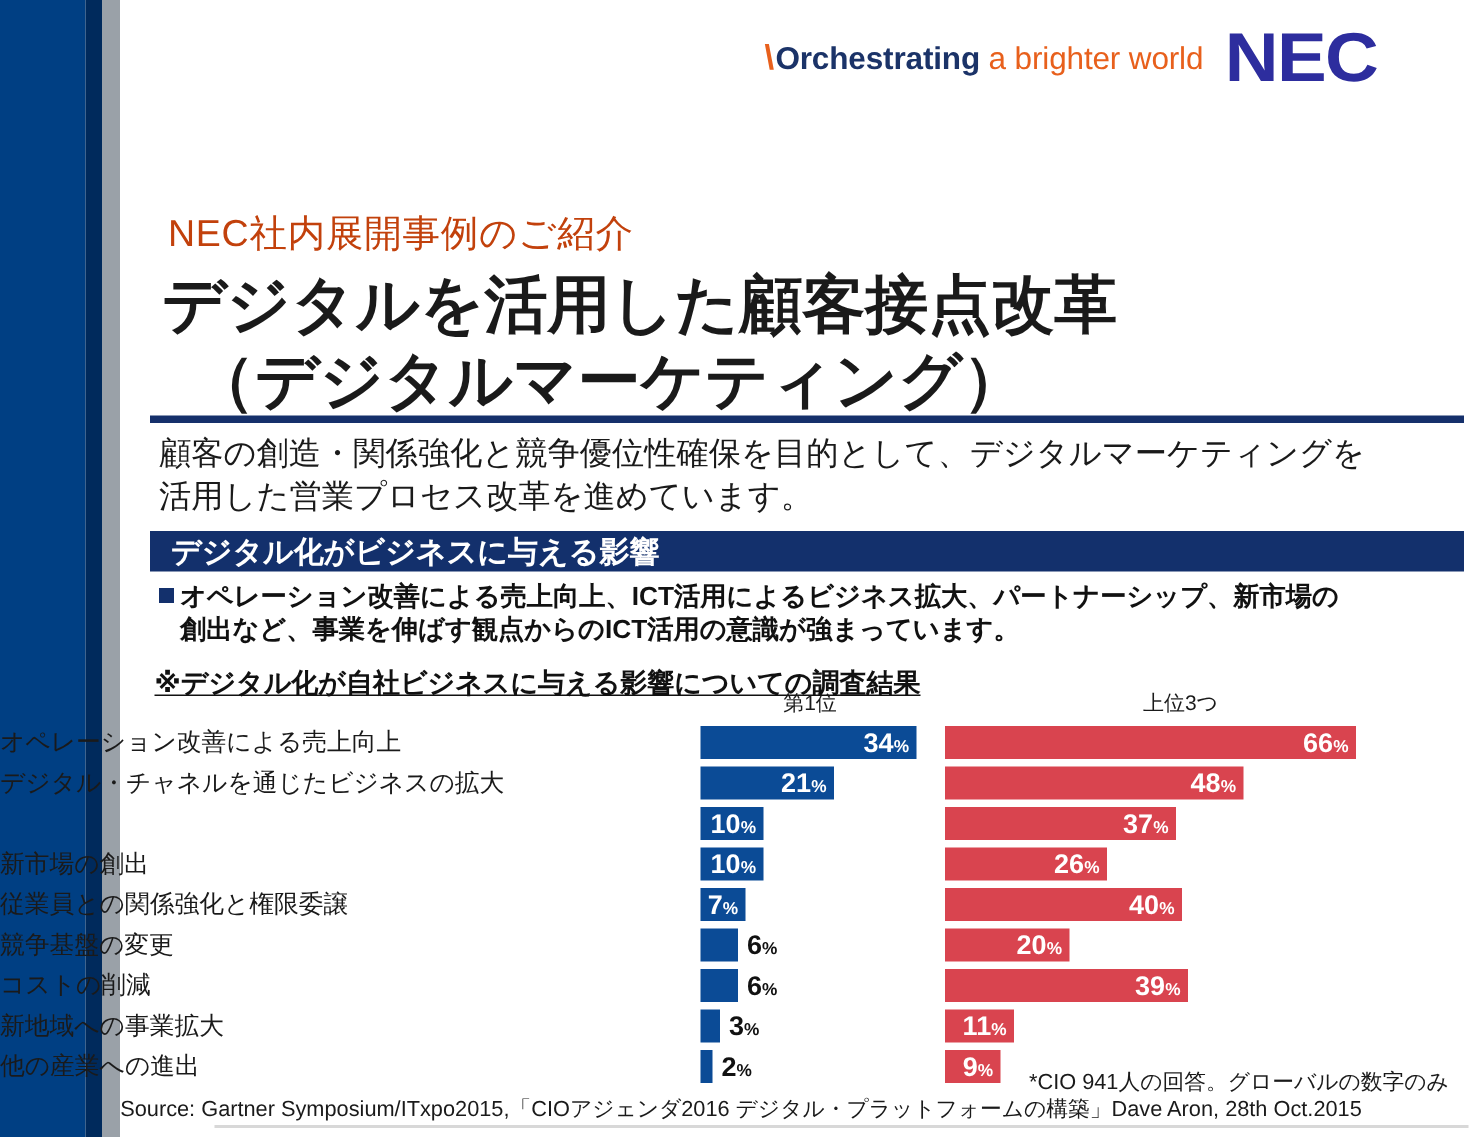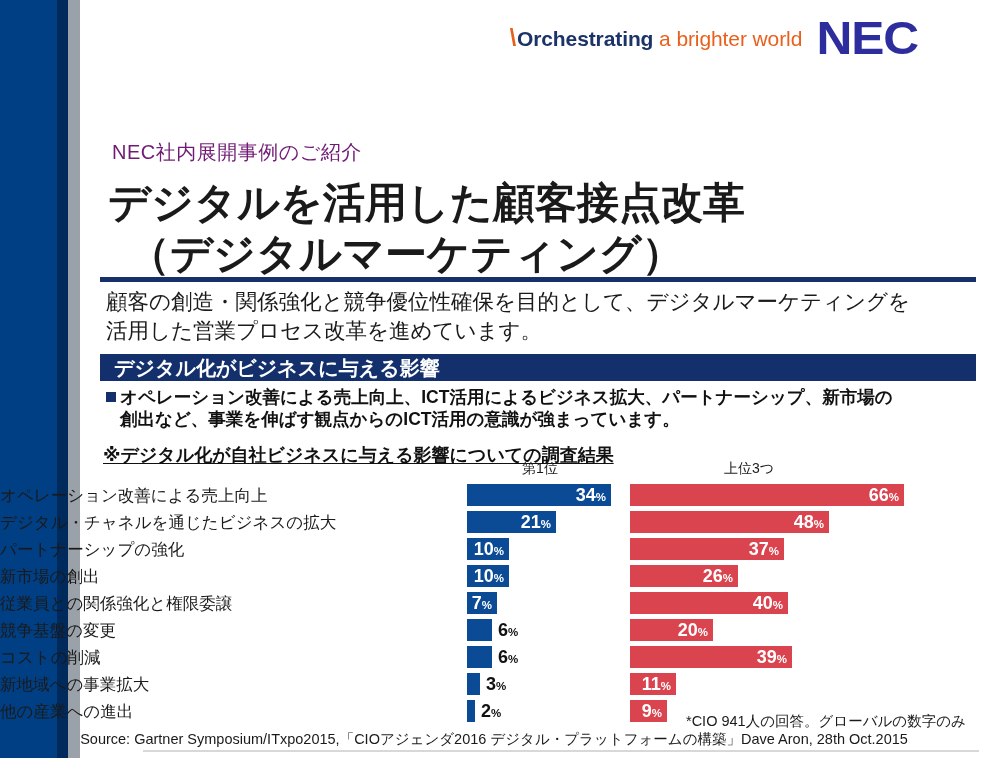--- a/index.html
+++ b/index.html
@@ -66,21 +66,21 @@
     letter-spacing: -1px;
     line-height: 1;
     font-family: "Liberation Sans", "DejaVu Sans", sans-serif;
     transform: scaleX(1.08);
     transform-origin: right center;
   }
 
   
   .eyebrow {
     position: absolute; left: 112px; top: 139px;
-    font-size: 20px; color: #701a75; white-space: nowrap;
+    font-size: 25px; color: #c2410c; white-space: nowrap;
     letter-spacing: 0.5px;
   }
   .title-main {
     position: absolute; left: 108px; top: 175px;
     font-size: 42px; font-weight: bold; color: #1a1a1a;
     white-space: nowrap; letter-spacing: 0px;
   }
   .title-sub {
     position: absolute; left: 128px; top: 226px;
     font-size: 42px; font-weight: bold; color: #1a1a1a;
@@ -140,21 +140,21 @@
   .chart {
     position: absolute; left: 0px; top: 460px;
     width: 988px; height: 260px;
   }
   .col-head {
     position: absolute; top: 0px;
     font-size: 14px; color: #1a1a1a; white-space: nowrap;
     text-align: center;
   }
   .col-head.c1 { left: 467px; width: 146px; }
-  .col-head.c2 { left: 610px; width: 278px; }
+  .col-head.c2 { left: 648px; width: 278px; }
 
   .row {
     position: absolute; left: 0; width: 988px; height: 27px;
   }
   .cat-label {
     position: absolute; right: 0px; top: 0;
     left: 0; width: 458px;
     text-align: left;
     font-size: 16.5px; color: #1a1a1a;
     line-height: 22px;
@@ -247,21 +247,20 @@
         <div class="row" style="top: 51px;">
           <div class="cat-label">デジタル・チャネルを通じたビジネスの拡大</div>
           <div class="bar blue" style="width: 89px;">
             <div class="val"><span>21</span><span class="pct">%</span></div>
           </div>
           <div class="bar red" style="width: 199px;">
             <div class="val"><span>48</span><span class="pct">%</span></div>
           </div>
         </div>
         <div class="row" style="top: 78px;">
-          <div class="cat-label">パートナーシップの強化</div>
           <div class="bar blue" style="width: 42px;">
             <div class="val"><span>10</span><span class="pct">%</span></div>
           </div>
           <div class="bar red" style="width: 154px;">
             <div class="val"><span>37</span><span class="pct">%</span></div>
           </div>
         </div>
         <div class="row" style="top: 105px; padding-left: 20px;">
           <div class="cat-label">新市場の創出</div>
           <div class="bar blue" style="width: 42px;">

